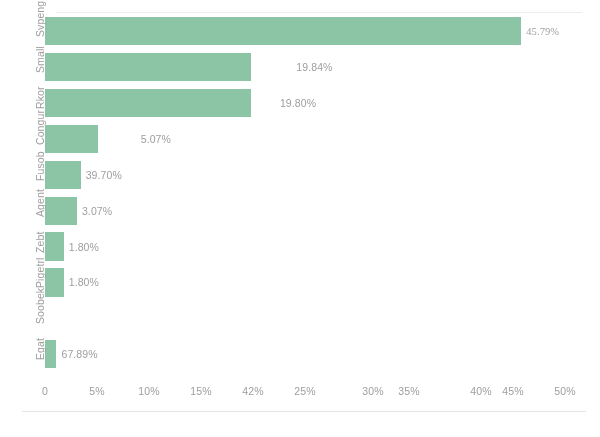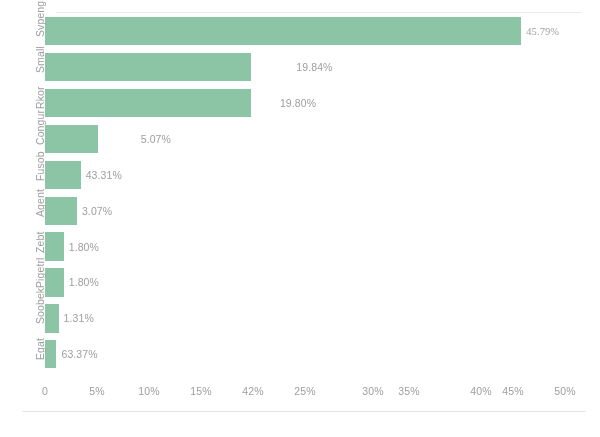--- a/index.html
+++ b/index.html
@@ -127,21 +127,21 @@
       </div>
       <div class="row" style="top: 107.7px; height: 28.4px;">
         <div class="bar" title="Congur 5.07%" style="width: 52.728px; background: rgb(140, 196, 166);"></div>
         <div class="bar-value" style="left: 57.728px; color: rgb(158, 158, 158); margin-left: 38px;">5.07%</div>
       </div>
       <div class="cat-label" style="top: 107.7px;">
         <span style="color: rgb(158, 158, 158); left: -11px; top: 20.2px;">Congur</span>
       </div>
       <div class="row" style="top: 143.6px; height: 28.4px;">
         <div class="bar" title="Fusob 3.43%" style="width: 35.672px; background: rgb(140, 196, 166);"></div>
-        <div class="bar-value" style="left: 40.672px; color: rgb(158, 158, 158);">43.31%</div>
+        <div class="bar-value" style="left: 40.672px; color: rgb(158, 158, 158);">39.70%</div>
       </div>
       <div class="cat-label" style="top: 143.6px;">
         <span style="color: rgb(158, 158, 158); left: -11px; top: 20.2px;">Fusob</span>
       </div>
       <div class="row" style="top: 179.5px; height: 28.4px;">
         <div class="bar" title="Agent 3.07%" style="width: 31.928px; background: rgb(140, 196, 166);"></div>
         <div class="bar-value" style="left: 36.928px; color: rgb(158, 158, 158);">3.07%</div>
       </div>
       <div class="cat-label" style="top: 179.5px;">
         <span style="color: rgb(158, 158, 158); left: -11px; top: 20.2px;">Agent</span>
@@ -153,30 +153,26 @@
       <div class="cat-label" style="top: 215.4px;">
         <span style="color: rgb(158, 158, 158); left: -11px; top: 20.2px;">Zebt</span>
       </div>
       <div class="row" style="top: 251.3px; height: 28.4px;">
         <div class="bar" title="Pigetrl 1.80%" style="width: 18.72px; background: rgb(140, 196, 166);"></div>
         <div class="bar-value" style="left: 23.72px; color: rgb(158, 158, 158);">1.80%</div>
       </div>
       <div class="cat-label" style="top: 251.3px;">
         <span style="color: rgb(158, 158, 158); left: -11px; top: 20.2px;">Pigetrl</span>
       </div>
-      <div class="row" style="top: 287.2px; height: 28.4px;">
-        <div class="bar" title="Soobek 1.31%" style="width: 13.624px; background: rgb(140, 196, 166);"></div>
-        <div class="bar-value" style="left: 18.624px; color: rgb(158, 158, 158);">1.31%</div>
-      </div>
       <div class="cat-label" style="top: 287.2px;">
         <span style="color: rgb(158, 158, 158); left: -11px; top: 20.2px;">Soobek</span>
       </div>
       <div class="row" style="top: 323.1px; height: 28.4px;">
         <div class="bar" title="Egat 1.10%" style="width: 11.44px; background: rgb(140, 196, 166);"></div>
-        <div class="bar-value" style="left: 16.44px; color: rgb(158, 158, 158);">63.37%</div>
+        <div class="bar-value" style="left: 16.44px; color: rgb(158, 158, 158);">67.89%</div>
       </div>
       <div class="cat-label" style="top: 323.1px;">
         <span style="color: rgb(158, 158, 158); left: -11px; top: 20.2px;">Egat</span>
       </div>
     </div>
 
   <div class="xaxis" id="xaxis">
       <div class="xtick" style="left: 0px; color: rgb(158, 158, 158);">0</div>
       <div class="xtick" style="left: 52px; color: rgb(158, 158, 158);">5%</div>
       <div class="xtick" style="left: 104px; color: rgb(158, 158, 158);">10%</div>

